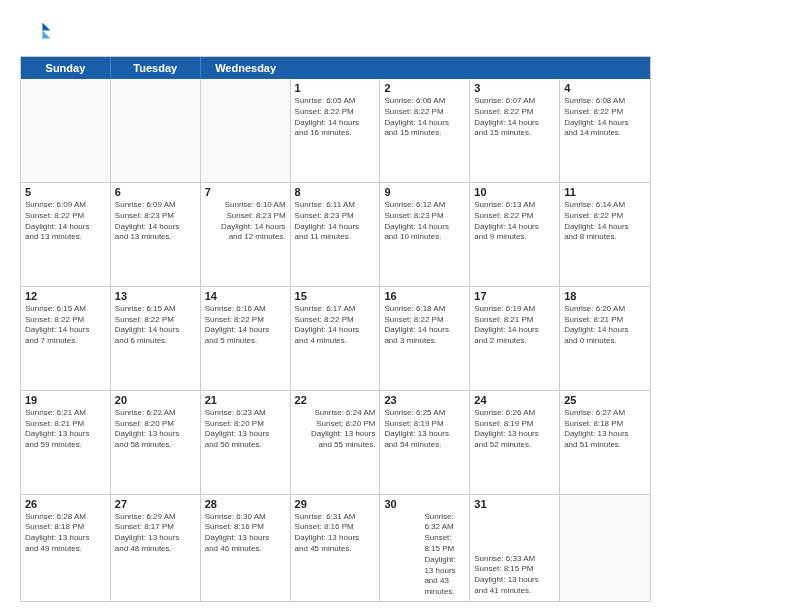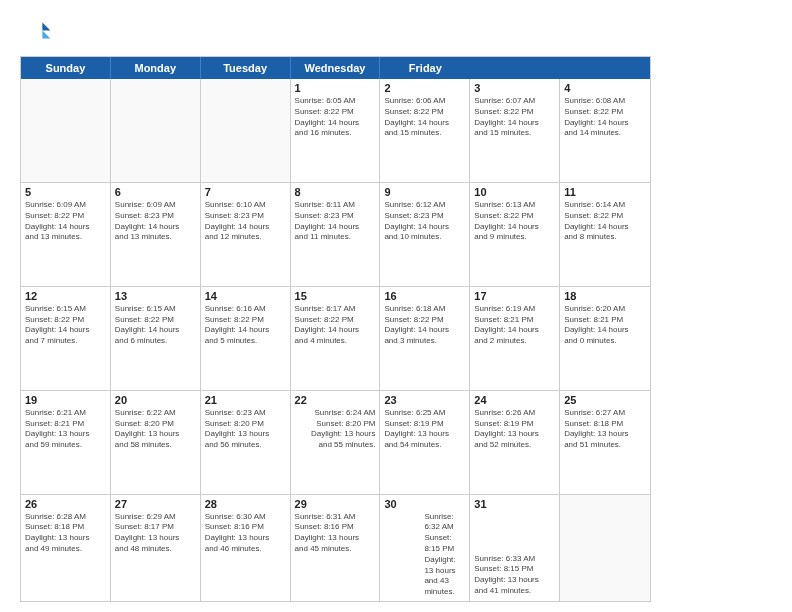--- a/index.html
+++ b/index.html
@@ -132,24 +132,22 @@
     </div>
     <div class="title-block">
       <div class="month-title"></div>
       <div class="location"></div>
     </div>
   </div>
 
   <div class="calendar">
     <div class="cal-header" id="cal-header">
         <div class="cal-header-cell">Sunday</div>
-        <div class="cal-header-cell">Monday</div>
         <div class="cal-header-cell">Tuesday</div>
         <div class="cal-header-cell">Wednesday</div>
-        <div class="cal-header-cell">Friday</div>
       </div>
     <div class="cal-body" id="cal-body">
         <div class="cal-row">
           <div class="cal-cell empty"></div>
           <div class="cal-cell empty"></div>
           <div class="cal-cell empty"></div>
           <div class="cal-cell">
             <div class="day-num">1</div>
             <div class="cell-info" style="white-space: pre-line;">Sunrise: 6:05 AM
 Sunset: 8:22 PM
@@ -188,21 +186,21 @@
           </div>
           <div class="cal-cell">
             <div class="day-num">6</div>
             <div class="cell-info" style="white-space: pre-line;">Sunrise: 6:09 AM
 Sunset: 8:23 PM
 Daylight: 14 hours
 and 13 minutes.</div>
           </div>
           <div class="cal-cell">
             <div class="day-num">7</div>
-            <div class="cell-info" style="white-space: pre-line;">Sunrise: 6:10 AM
+            <div class="cell-info" style="white-space: pre-line; text-align: right;">Sunrise: 6:10 AM
 Sunset: 8:23 PM
 Daylight: 14 hours
 and 12 minutes.</div>
           </div>
           <div class="cal-cell">
             <div class="day-num">8</div>
             <div class="cell-info" style="white-space: pre-line;">Sunrise: 6:11 AM
 Sunset: 8:23 PM
 Daylight: 14 hours
 and 11 minutes.</div>

